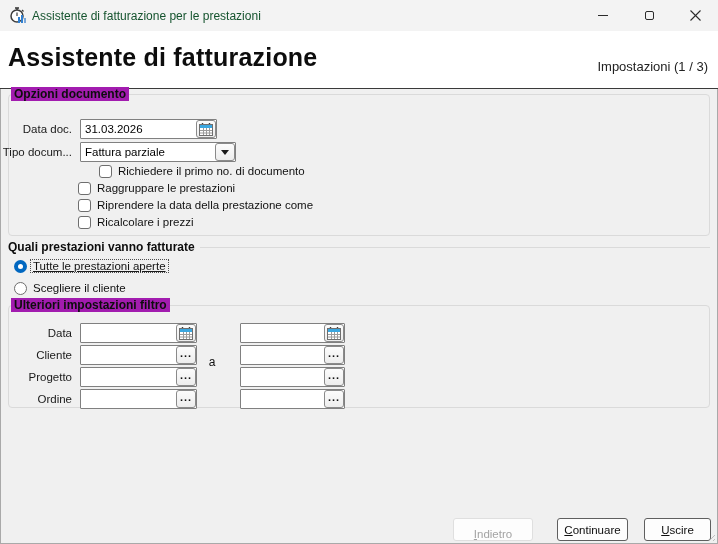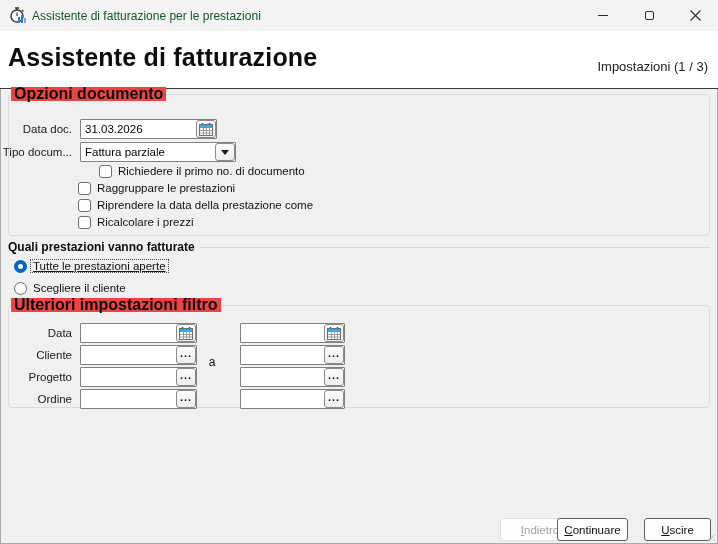--- a/index.html
+++ b/index.html
@@ -47,22 +47,22 @@
     position: absolute; right: 10px; top: 28px; font-size: 13px; color: #222;
   }
 
   
   .groupbox {
     position: absolute; left: 8px; width: 702px;
     border: 1px solid #dadada; border-radius: 4px;
   }
   .groupbox > .legend {
     position: absolute; top: -8px; left: 2px;
-    background: #ef4444; padding: 0 3px;
-    font-weight: bold; font-size: 16px; color: #0d0d0d; line-height: 14px;
+    background: #a21caf; padding: 0 3px;
+    font-weight: bold; font-size: 12px; color: #0d0d0d; line-height: 14px;
   }
   #group-document { top: 94px; height: 142px; }
   #group-filter   { top: 305px; height: 103px; }
 
   .section-head {
     position: absolute; left: 8px; top: 240px; width: 702px;
     display: flex; align-items: center;
   }
   .section-head .legend-inline { font-weight: bold; font-size: 12px; color: #0d0d0d; white-space: nowrap; }
   .section-head .rule { flex: 1; border-top: 1px solid #dadada; margin-left: 5px; margin-top: 1px; }
@@ -121,21 +121,21 @@
 
   
   .btn {
     position: absolute; top: 518px; height: 23px;
     background: #fdfdfd; border: 1px solid #5f5f5f; border-radius: 3px;
     font-size: 11.5px; color: #0d0d0d; text-align: center;
     display: flex; align-items: center; justify-content: center;
   }
   .btn .btn-label::first-letter { text-decoration: underline; }
   .btn.disabled { border-color: #dfdfdf; color: #a3a3a3; background: #fdfdfd; }
-  #btn-back { left: 500px; width: 80px; }
+  #btn-back { left: 453px; width: 80px; align-items: flex-end; }
   #btn-continue { left: 557px; width: 71px; }
   #btn-exit { left: 644px; width: 67px; }
 
   .resize-grip { position: absolute; right: 2px; bottom: 2px; width: 10px; height: 10px; }
 </style>
 </head>
 <body>
 
 <div id="window">
 

